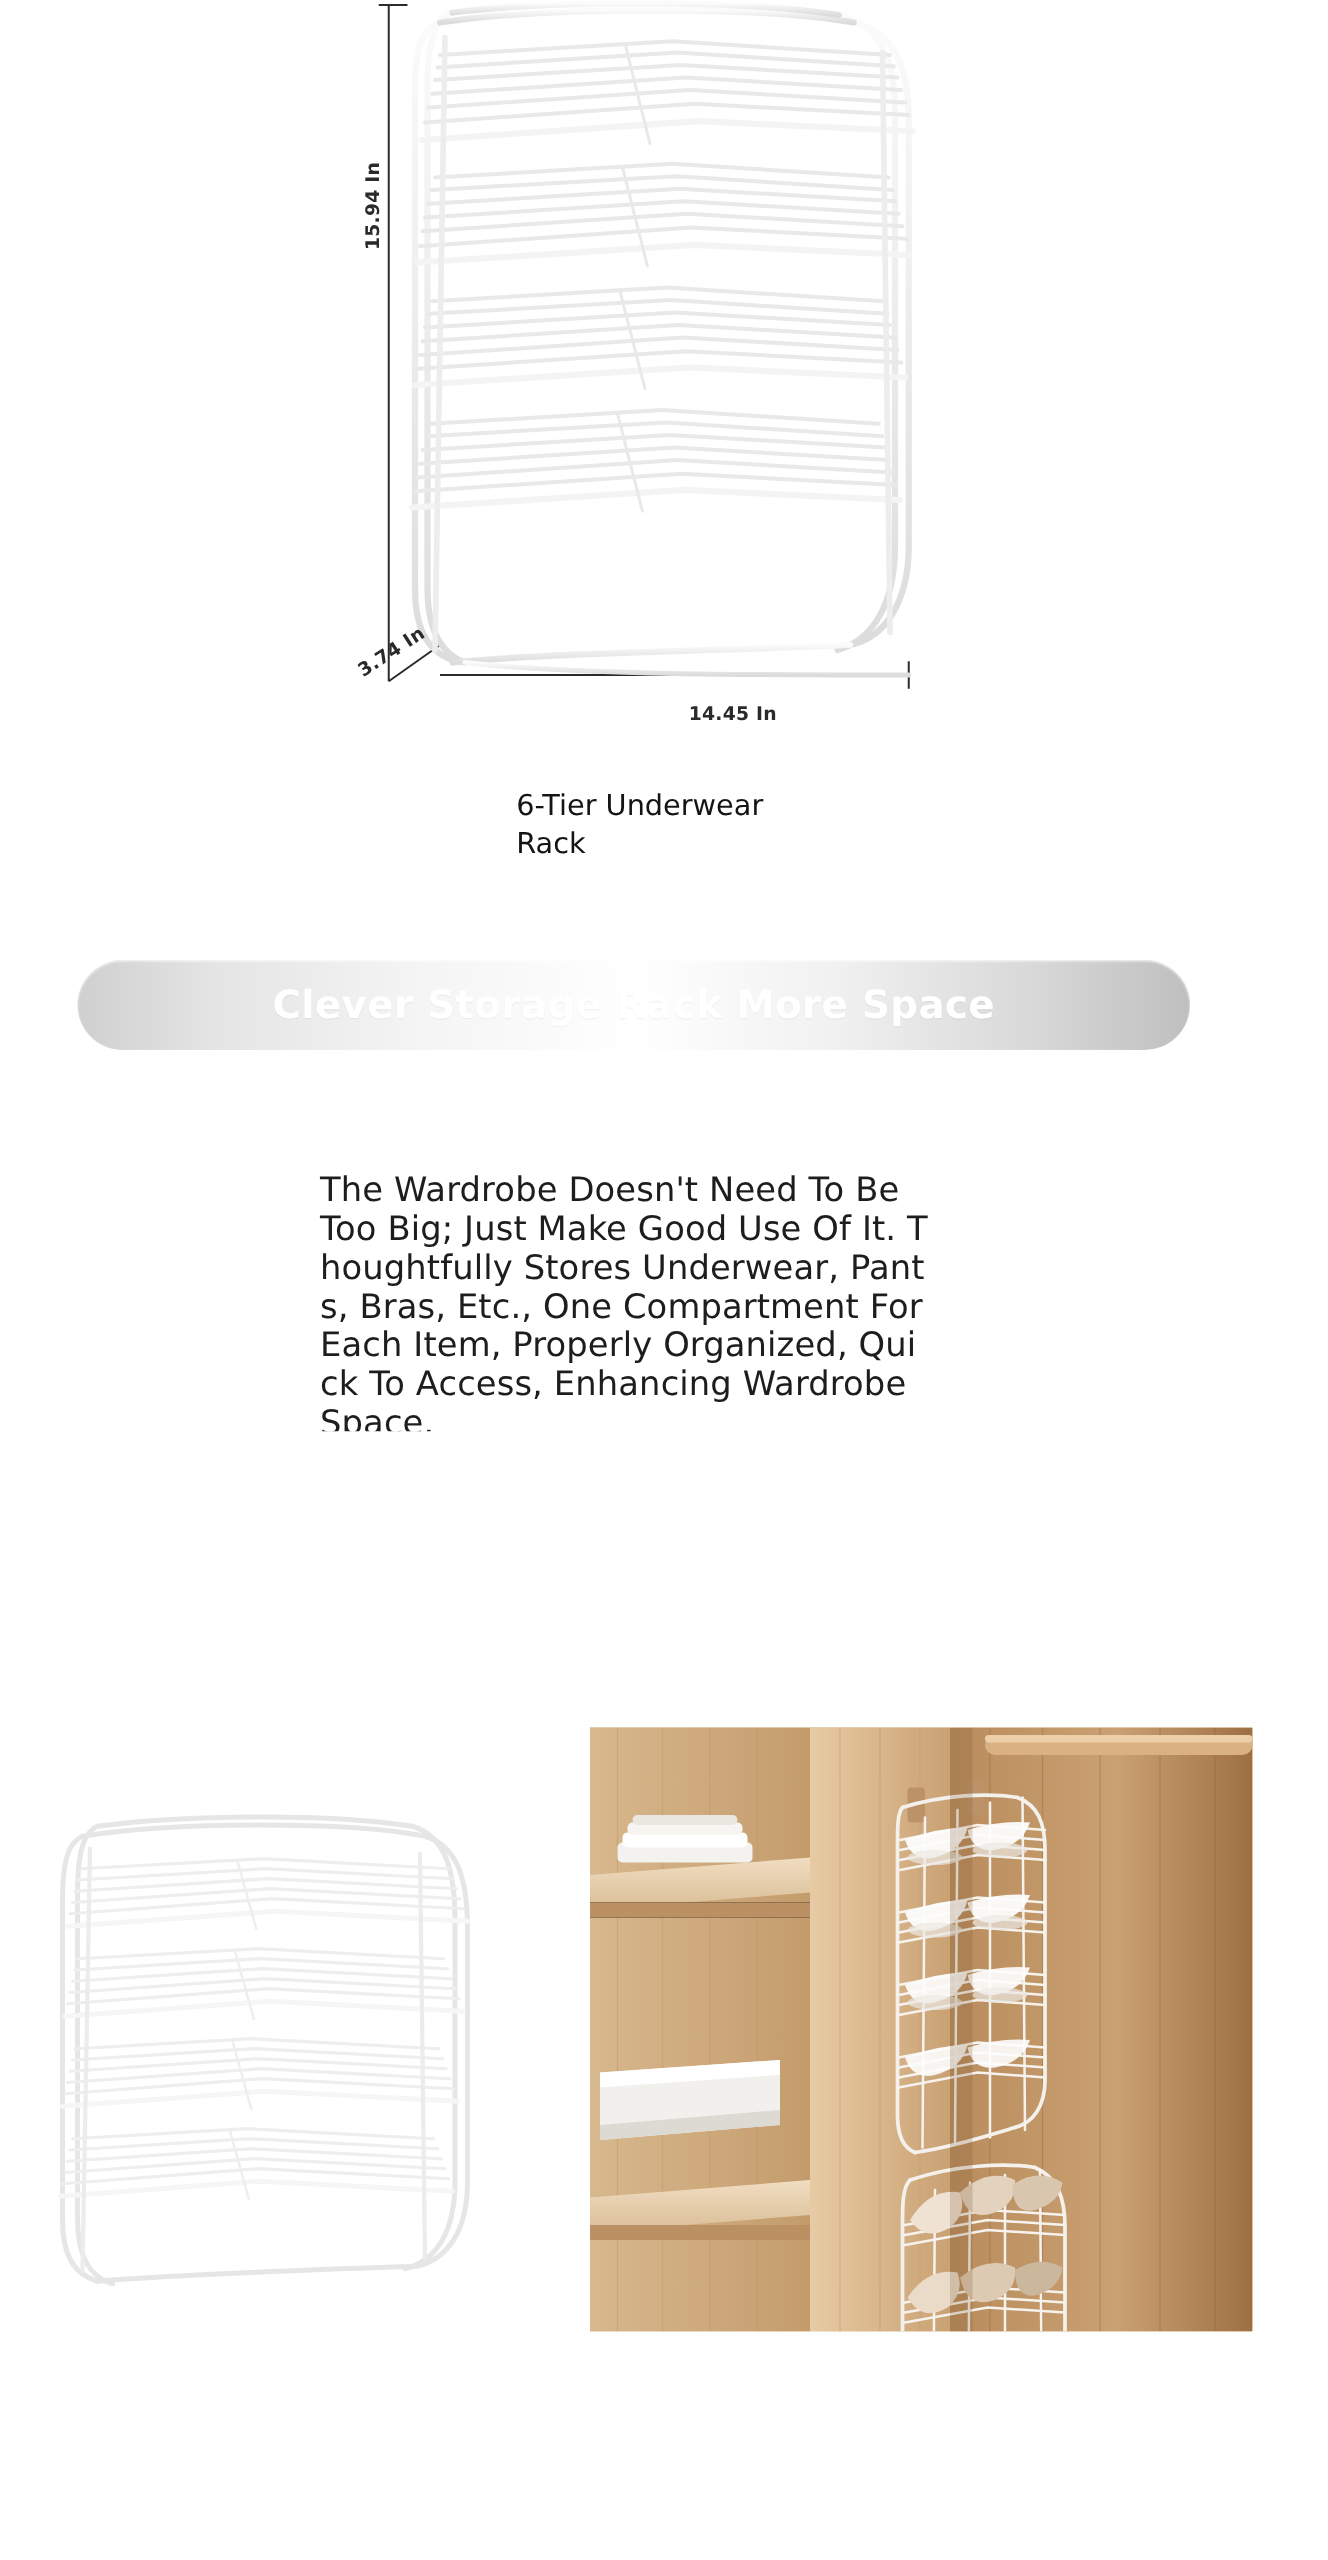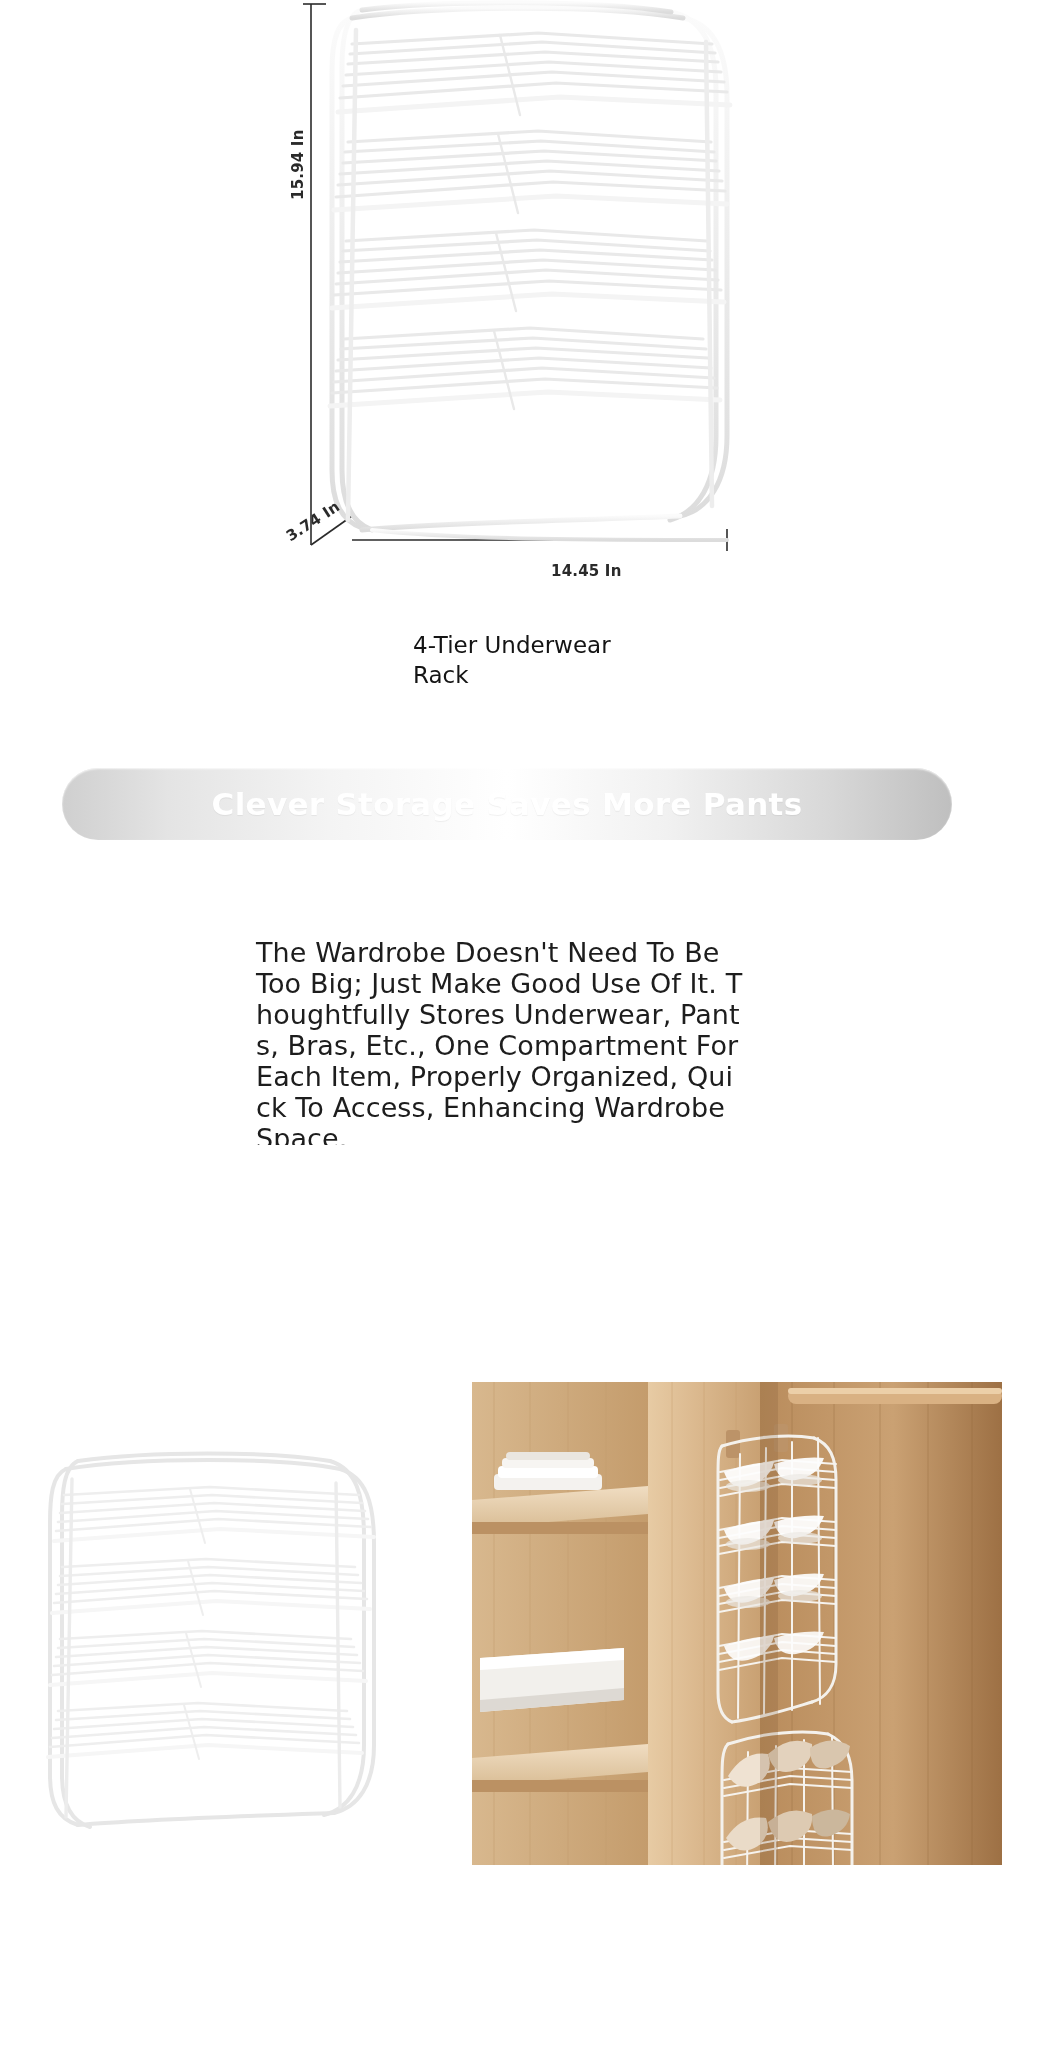--- a/index.html
+++ b/index.html
@@ -264,30 +264,30 @@
         <path d="M356 30 L348 520"></path>
         <path d="M706 42 L712 506"></path>
       </g>
     </svg>
 
     <div class="dim-label dim-height">15.94 In</div>
     <div class="dim-label dim-depth">3.74 In</div>
     <div class="dim-label dim-width">14.45 In</div>
 
     <div class="product-name">
-      <span>4-Tier Underwear Rack</span>
+      <span>6-Tier Underwear Rack</span>
     </div>
 
     <div class="disclaimer">*Sizes Are Measured Manually, A Margin Of Error Of ±0.39~1.18 In Is Inevitable And Does Not Affect Usage.</div>
     <div class="divider-line"></div>
   </section>
 
   <section class="banner-wrap">
     <div class="banner">
-      <div class="banner-text">Clever Storage Saves More Pants</div>
+      <div class="banner-text">Clever Storage Rack More Space</div>
     </div>
   </section>
 
   <section class="desc-section">
     <p class="desc-text">The Wardrobe Doesn't Need To Be Too Big; Just Make Good Use Of It. Thoughtfully Stores Underwear, Pants, Bras, Etc., One Compartment For Each Item, Properly Organized, Quick To Access, Enhancing Wardrobe Space.</p>
   </section>
 
   <section class="photos">
 
     <svg class="rack-render" viewBox="0 0 340 400">

